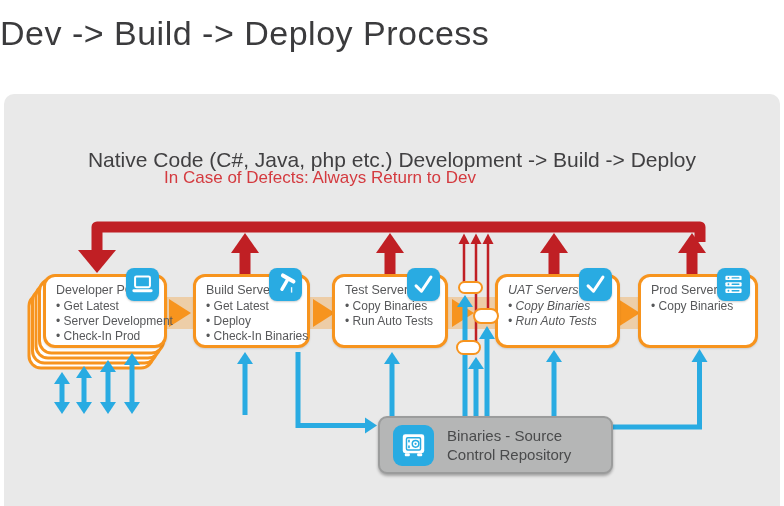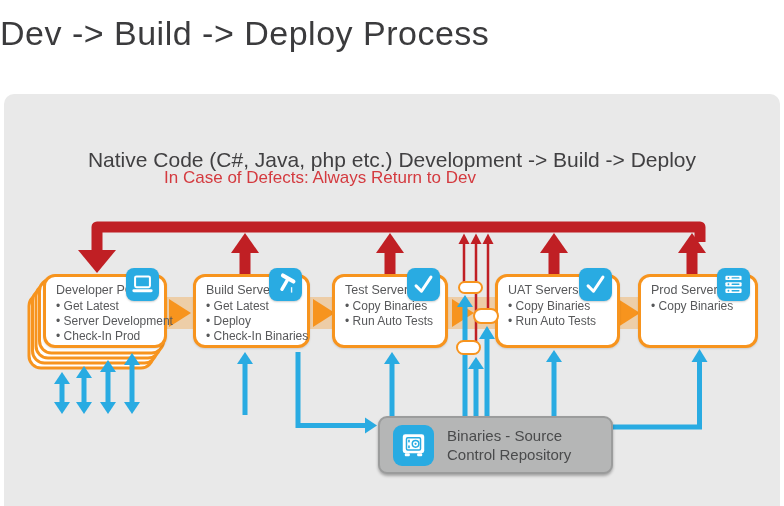--- a/index.html
+++ b/index.html
@@ -34,21 +34,21 @@
   .bullet::before{content:"• ";}
   .badge{
     position:absolute;top:-9px;right:5px;width:33px;height:33px;
     background:#29abe2;border-radius:8px;box-shadow:0 1px 2px rgba(0,0,0,.2);
     display:flex;align-items:center;justify-content:center;
   }
   .badge svg{display:block;}
   .stage.dev{left:43px;top:274px;width:124px;height:74px;}
   .stage.build{left:193px;top:274px;width:117px;height:74px;}
   .stage.test{left:332px;top:274px;width:116px;height:74px;}
-  .stage.uat{left:495px;top:274px;width:125px;height:74px;}
+  .stage.uat{left:495px;top:274px;width:125px;height:74px;font-style:italic;}
   .stage.prod{left:638px;top:274px;width:120px;height:74px;}
   .repo{
     position:absolute;z-index:2;background:#b5b6b6;border:2px solid #9b9c9c;
     border-radius:9px;box-sizing:border-box;box-shadow:0 2px 3px rgba(0,0,0,.3);
     display:flex;align-items:center;gap:13px;padding-left:13px;color:#4a4b4c;
   }
   .repo.source{left:45px;top:417px;width:240px;height:61px;}
   .repo.binaries{left:378px;top:416px;width:235px;height:58px;}
   .repo-icon{
     width:41px;height:41px;background:#29abe2;border-radius:9px;flex:0 0 auto;

